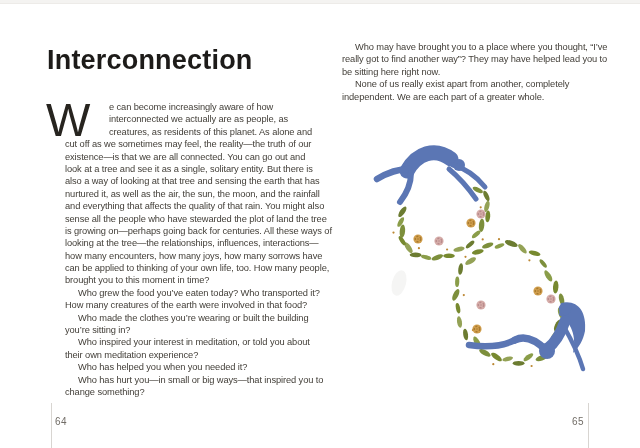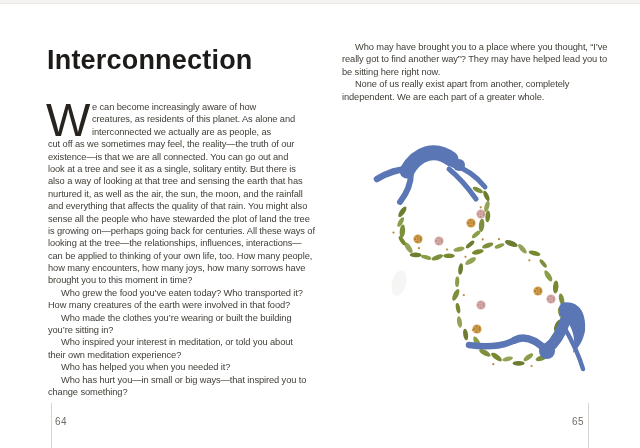--- a/index.html
+++ b/index.html
@@ -9,53 +9,53 @@
             border-bottom:1px solid #edebe8;}
   .chapter-title{position:absolute;left:47px;top:46px;margin:0;font-size:27px;line-height:28px;
                  font-weight:700;color:#1d1b19;letter-spacing:0.2px;}
   .dropcap{position:absolute;left:46px;top:100px;font-size:47px;line-height:40px;
            color:#27241f;font-weight:400;}
   .col{position:absolute;width:270px;font-size:9.3px;line-height:12.4px;color:#44403a;
        letter-spacing:-0.1px;}
   .col .line{white-space:nowrap;height:12.4px;text-align:left;}
   .col .line.ind{text-indent:13px;}
   .col .line.dc{padding-left:44px;}
-  #left-col{left:48px;top:101px;}
+  #left-col{left:65px;top:101px;}
   #right-col{left:342px;top:41px;}
   .pageno{position:absolute;top:416px;font-size:10px;color:#716c66;letter-spacing:0.4px;}
   .pageno.pn-left{left:55px;}
   .pageno.pn-right{left:571px;width:14px;text-align:center;}
   .tick{position:absolute;top:403px;width:1px;height:45px;background:#d8d5d1;}
   .tick.tk-left{left:51px;}
   .tick.tk-right{left:588px;}
   #illo{position:absolute;left:371px;top:141px;width:240px;height:235px;}
 </style>
 </head>
 <body>
 
 <div class="spread">
   <div class="top-edge"></div>
 
   <h1 class="chapter-title">Interconnection</h1>
   <div class="dropcap">W</div>
   <div class="col" id="left-col">
       <div class="line dc">e can become increasingly aware of how</div>
+      <div class="line dc">interconnected we actually are as people, as</div>
       <div class="line dc">creatures, as residents of this planet. As alone and</div>
-      <div class="line dc">interconnected we actually are as people, as</div>
       <div class="line">cut off as we sometimes may feel, the reality—the truth of our</div>
       <div class="line">existence—is that we are all connected. You can go out and</div>
       <div class="line">look at a tree and see it as a single, solitary entity. But there is</div>
       <div class="line">also a way of looking at that tree and sensing the earth that has</div>
       <div class="line">nurtured it, as well as the air, the sun, the moon, and the rainfall</div>
       <div class="line">and everything that affects the quality of that rain. You might also</div>
       <div class="line">sense all the people who have stewarded the plot of land the tree</div>
       <div class="line">is growing on—perhaps going back for centuries. All these ways of</div>
       <div class="line">looking at the tree—the relationships, influences, interactions—</div>
+      <div class="line">how many encounters, how many joys, how many sorrows have</div>
       <div class="line">can be applied to thinking of your own life, too. How many people,</div>
-      <div class="line">how many encounters, how many joys, how many sorrows have</div>
       <div class="line">brought you to this moment in time?</div>
       <div class="line ind">Who grew the food you’ve eaten today? Who transported it?</div>
       <div class="line">How many creatures of the earth were involved in that food?</div>
       <div class="line ind">Who made the clothes you’re wearing or built the building</div>
       <div class="line">you’re sitting in?</div>
       <div class="line ind">Who inspired your interest in meditation, or told you about</div>
       <div class="line">their own meditation experience?</div>
       <div class="line ind">Who has helped you when you needed it?</div>
       <div class="line ind">Who has hurt you—in small or big ways—that inspired you to</div>
       <div class="line">change something?</div>

